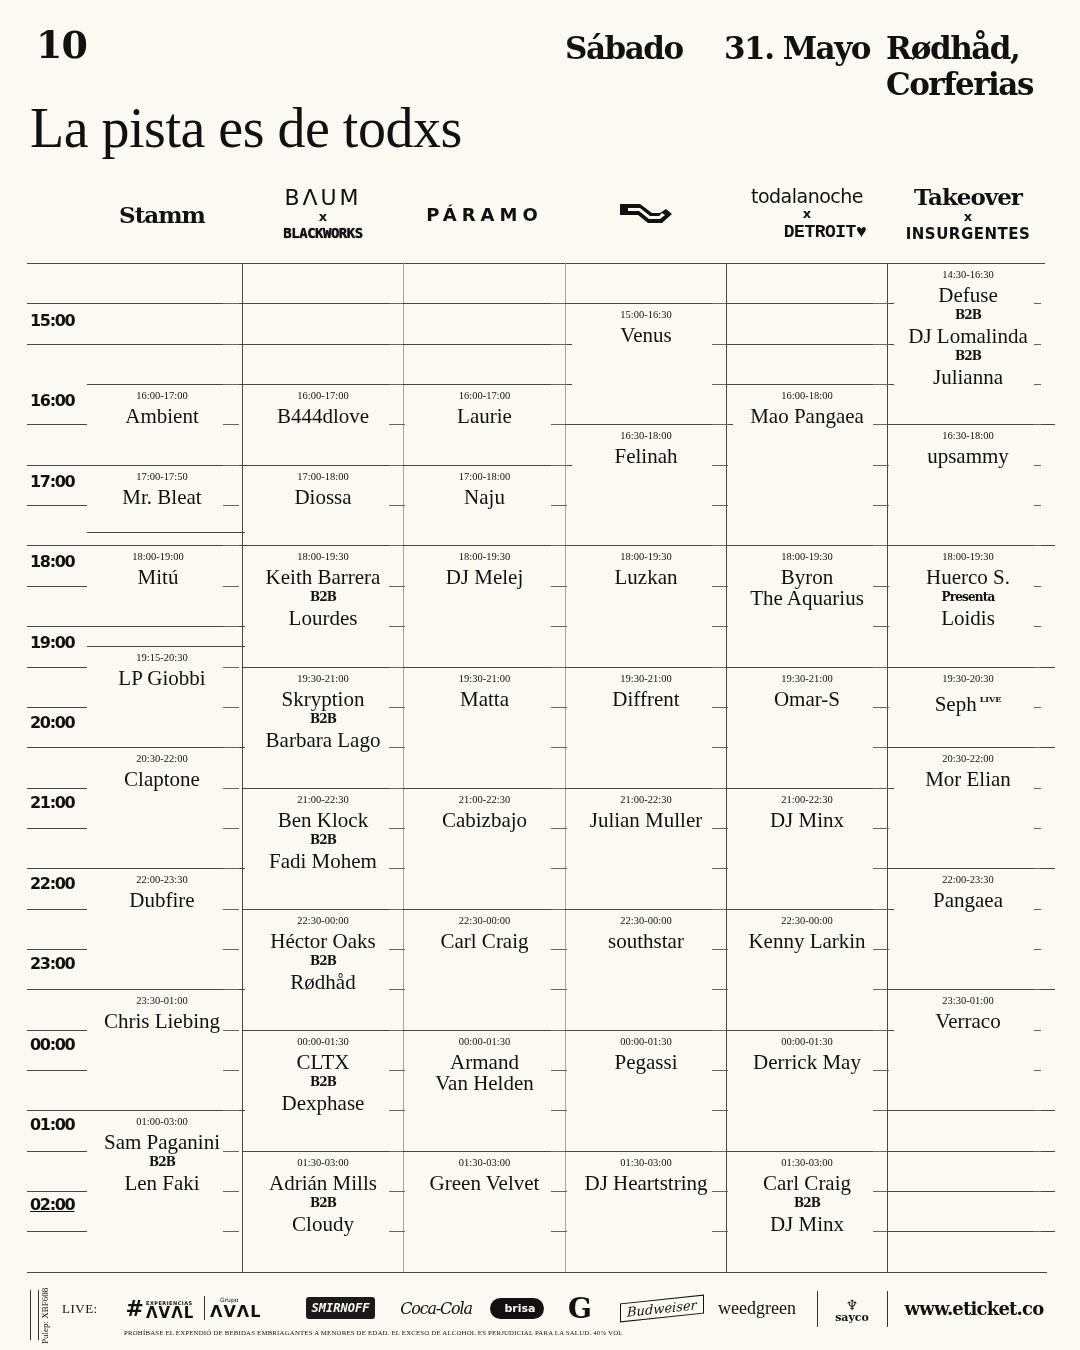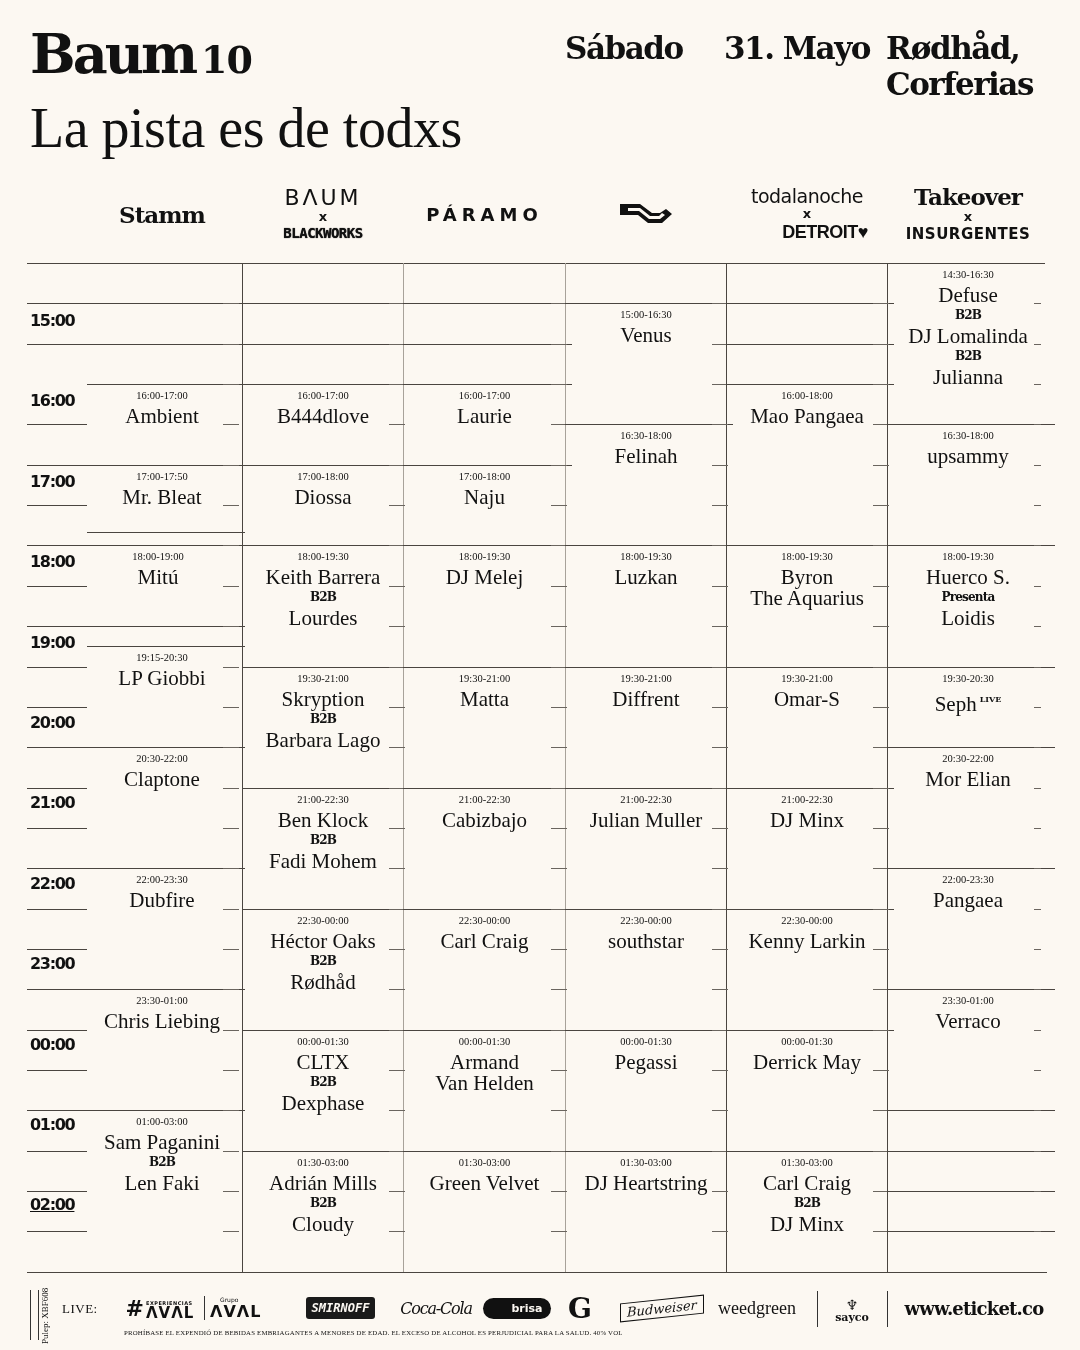--- a/index.html
+++ b/index.html
@@ -19,21 +19,21 @@
   .hdr-meta { font-family: "DejaVu Serif", serif; font-weight: bold; font-size: 31px; letter-spacing: -1.5px; line-height: 36px; white-space: nowrap; }
 
   
   .stage { position: absolute; top: 176px; height: 76px; display: flex; flex-direction: column; align-items: center; justify-content: center; text-align: center; }
   .logo-stamm { font-family: "DejaVu Serif", serif; font-weight: bold; font-size: 23px; letter-spacing: -1px; }
   .logo-baum { font-family: "DejaVu Sans", sans-serif; font-size: 22px; letter-spacing: 3px; line-height: 24px; }
   .logo-x { font-family: "DejaVu Sans", sans-serif; font-weight: bold; font-size: 13px; line-height: 14px; }
   .logo-blackworks { font-family: "DejaVu Sans Mono", monospace; font-weight: bold; font-size: 14px; letter-spacing: -0.5px; line-height: 18px; text-shadow: 0 0 1px #000; }
   .logo-paramo { font-family: "DejaVu Sans", sans-serif; font-weight: bold; font-size: 18px; letter-spacing: 5px; }
   .logo-tdln { font-family: "DejaVu Sans", sans-serif; font-size: 19px; letter-spacing: -0.5px; line-height: 22px; }
-  .logo-detroit { font-family: Liberation Sans, sans-serif; font-weight: bold; font-size: 18px; letter-spacing: -0.5px; line-height: 22px; margin-left: 36px; }
+  .logo-detroit { font-family: Liberation Mono, monospace; font-weight: bold; font-size: 18px; letter-spacing: -0.5px; line-height: 22px; margin-left: 36px; }
   .logo-takeover { font-family: "DejaVu Serif", serif; font-weight: bold; font-size: 23px; letter-spacing: -1px; line-height: 26px; }
   .logo-insurg { font-family: "DejaVu Sans", sans-serif; font-weight: bold; font-size: 15px; letter-spacing: 0.5px; line-height: 20px; }
 
   
   .hline { position: absolute; height: 0; border-top: 1.5px solid #4a4540; }
   .vline { position: absolute; width: 0; border-left: 1.5px solid #4a4540; }
   .vline.light { border-left: 1.5px solid #a8a29a; }
   .tick { position: absolute; height: 0; width: 22px; border-top: 1.5px solid #6a655f; }
   .time-label { position: absolute; left: 30px; font-family: "DejaVu Sans", sans-serif; font-weight: bold; font-size: 16px; letter-spacing: -1.3px; }
 
@@ -46,21 +46,20 @@
   .pulep span { position: absolute; transform: rotate(-90deg); transform-origin: left top; font-family: "Liberation Serif", serif; font-size: 9px; white-space: nowrap; }
   .apoya { left: 62px; top: 1301px; font-family: "Liberation Serif", serif; font-size: 13px; letter-spacing: 0.5px; }
   .sponsor { position: absolute; top: 1293px; height: 30px; display: flex; align-items: center; justify-content: center; white-space: nowrap; }
   .legal { left: 124px; top: 1329px; font-family: "Liberation Serif", serif; font-size: 6.8px; letter-spacing: 0.2px; white-space: nowrap; }
   .fsep { position: absolute; width: 0; border-left: 1.5px solid #333; }
 </style>
 </head>
 <body>
 
 <div class="abs title-row">
-  <span class="t-baum">Baum</span>
   <span class="t-ed">10</span>
 </div>
 <div class="abs subtitle">La pista es de todxs</div>
 <div class="abs hdr-meta" style="left:565px; top:30px;">Sábado</div>
 <div class="abs hdr-meta" style="left:724px; top:30px;">31. Mayo</div>
 <div class="abs hdr-meta" style="left:886px; top:30px;">Rødhåd,</div>
 <div class="abs hdr-meta" style="left:886px; top:66px;">Corferias</div>
 
 <div class="stage" style="left:87px; width:150px;">
   <span class="logo-stamm">Stamm</span>
@@ -607,21 +606,21 @@
   <span style="font-family:'DejaVu Sans',sans-serif; font-size:6px; margin-left:10px; line-height:8px;">Grupo</span>
   <span style="font-family:'DejaVu Sans',sans-serif; font-weight:bold; font-size:16px; letter-spacing:1px; line-height:16px;">ΛVΛL</span>
 </div>
 <div class="sponsor" style="left:303px; width:75px;font-style:italic;">
   <span style="background:#1a1a1a; color:#fcf8f2; font-family:'DejaVu Sans Mono',monospace; font-weight:bold; font-size:12px; padding:4px 6px; border-radius:3px;">SMIRNOFF</span>
 </div>
 <div class="sponsor" style="left:404px; width:64px;">
   <span style="font-family:'DejaVu Serif',serif; font-style:italic; font-size:16px; letter-spacing:-1.2px;">Coca-Cola</span>
 </div>
 <div class="sponsor" style="left:490px; width:54px;">
-  <span style="background:#111; color:#fcf8f2; font-family:'DejaVu Sans',sans-serif; font-weight:bold; font-size:11px; padding:4px 8px 4px 28px; border-radius:14px;">brisa</span>
+  <span style="background:#111; color:#fcf8f2; font-family:'DejaVu Sans',sans-serif; font-weight:bold; font-size:11px; padding:4px 8px 4px 14px; border-radius:14px;">brisa</span>
 </div>
 <div class="sponsor" style="left:565px; width:30px;">
   <span style="font-family:'DejaVu Serif',serif; font-weight:bold; font-size:28px;">G</span>
 </div>
 <div class="sponsor" style="left:621px; width:82px;">
   <span style="border:1.5px solid #111; padding:1px 6px; font-family:'DejaVu Serif',serif; font-style:italic; font-size:13px; transform:skewY(-6deg);">Budweiser</span>
 </div>
 <div class="sponsor" style="left:716px; width:82px;">
   <span style="font-family:'Liberation Serif',serif; font-size:18px;">weedgreen</span>
 </div>

